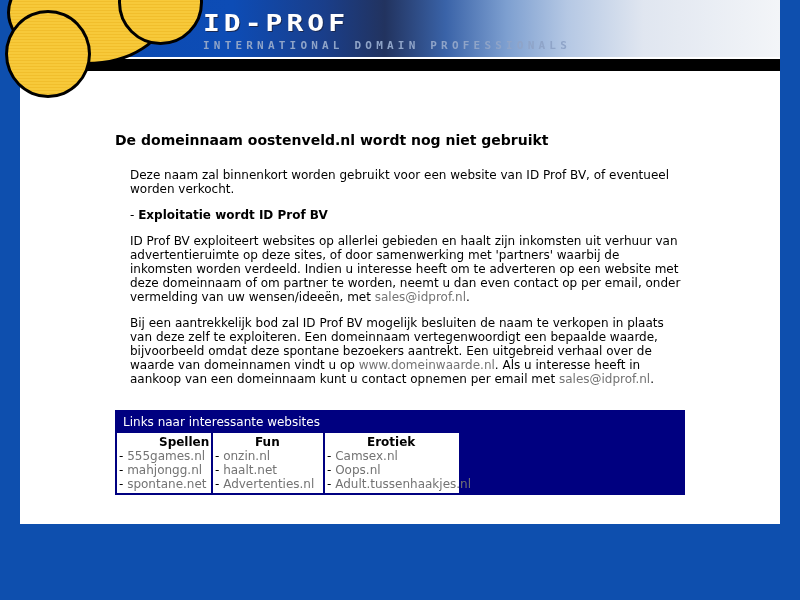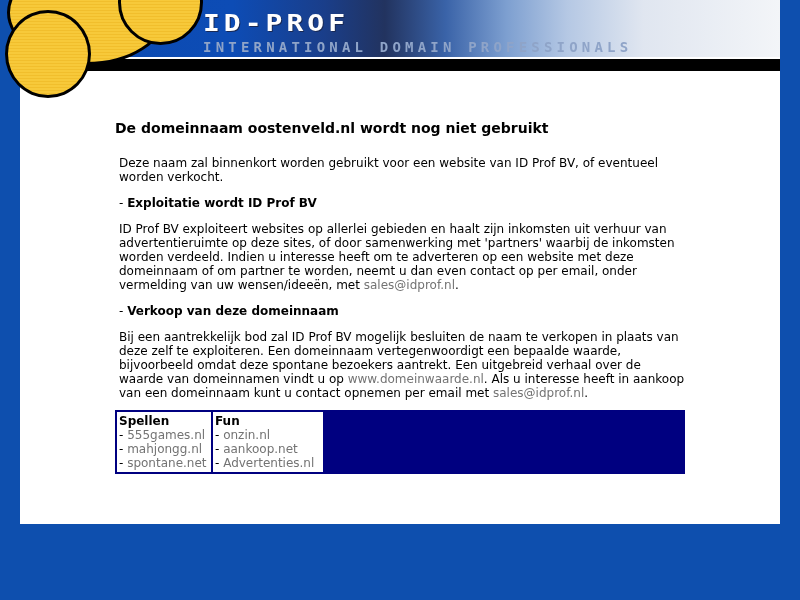--- a/index.html
+++ b/index.html
@@ -29,101 +29,107 @@
       font-family: "DejaVu Sans Mono", monospace;
       font-weight: bold; font-size: 28px; letter-spacing: 4px;
       color: #ffffff;
       text-shadow: 1px 1px 0 #1a2a55;
       transform: scaleY(0.8);
       transform-origin: left top;
     }
     .logo-sub {
       position: absolute; left: 183px; top: 39px;
       font-family: "DejaVu Sans Mono", monospace;
-      font-weight: bold; font-size: 14px; letter-spacing: 4.2px;
+      font-weight: bold; font-size: 11px; letter-spacing: 4.2px;
       color: #8fa4c8;
       white-space: nowrap;
     }
     .circle {
       position: absolute; border-radius: 50%;
       background: repeating-linear-gradient(to bottom, #f7c93a 0px, #f7c93a 2px, #f1be2c 2px, #f1be2c 3px);
       border: 3px solid #000;
       box-sizing: border-box;
     }
     .c2 { left: 7px; top: -40px; width: 160px; height: 105px; z-index: 1; border-radius: 50%; }
     .c3 { left: 118px; top: -40px; width: 85px; height: 85px; z-index: 3; }
     .c4 { left: 5px; top: 10px; width: 86px; height: 88px; z-index: 4; }
     .circles-wrap { position: absolute; left: 0; top: 0; width: 220px; height: 100px; z-index: 5; }
 
     .content {
       position: absolute; left: 95px; top: 119px; width: 570px;
       font-size: 12px; line-height: 14px; color: #000;
     }
     .content h1 {
-      font-size: 14px; font-weight: bold; margin: 0 0 19px 0; line-height: 18px;
+      font-size: 14px; font-weight: bold; margin: 12px 0 19px 0; line-height: 18px;
     }
-    .content p { margin: 0 0 12px 4px; }
+    .content p { margin: 0 0 12px 15px; }
     .content .sub { font-weight: bold; }
     .content .dash { font-weight: normal; }
     a.link { color: #737373; text-decoration: none; }
 
     .links-table {
       position: absolute; left: 95px; top: 410px; width: 570px;
       border: 2px solid #000080;
       box-sizing: border-box;
       background: #000080;
       font-size: 12px; line-height: 14px;
     }
     .links-header {
       color: #ffffff; padding: 3px 6px 4px 6px; height: 14px;
       background: #000080;
     }
     .links-row { display: flex; gap: 2px; background: #000080; }
     .links-col {
       background: #ffffff; padding: 2px 2px 2px 2px; height: 56px;
       box-sizing: border-box; height: 60px;
     }
-    .col-title { font-weight: bold; color: #000; }
+    .col-title { font-weight: bold; color: #000; margin-left: 40px; }
     .col-item { color: #000; white-space: nowrap; }
   </style>
 </head>
 <body>
 
 <div class="page">
   <div class="header">
     <div class="logo-title">ID-PROF</div>
     <div class="logo-sub">INTERNATIONAL DOMAIN PROFESSIONALS</div>
   </div>
   <div class="header-stripe"></div>
   <div class="header-bar"></div>
 
   <div class="content">
     <h1>De domeinnaam oostenveld.nl wordt nog niet gebruikt</h1>
     <p>Deze naam zal binnenkort worden gebruikt voor een website van ID Prof BV, of eventueel worden verkocht.</p>
 
     <p class="sub"><span class="dash">- </span><span>Exploitatie wordt ID Prof BV</span></p>
     <p><span>ID Prof BV exploiteert websites op allerlei gebieden en haalt zijn inkomsten uit verhuur van advertentieruimte op deze sites, of door samenwerking met 'partners' waarbij de inkomsten worden verdeeld. Indien u interesse heeft om te adverteren op een website met deze domeinnaam of om partner te worden, neemt u dan even contact op per email, onder vermelding van uw wensen/ideeën, met </span><a class="link" href="#">sales@idprof.nl</a><span>.</span></p>
 
-    <p class="sub"><span class="dash">- </span><span>Verkoop van deze domeinnaam</span></p>
     <p><span>Bij een aantrekkelijk bod zal ID Prof BV mogelijk besluiten de naam te verkopen in plaats van deze zelf te exploiteren. Een domeinnaam vertegenwoordigt een bepaalde waarde, bijvoorbeeld omdat deze spontane bezoekers aantrekt. Een uitgebreid verhaal over de waarde van domeinnamen vindt u op </span><a class="link" href="#">www.domeinwaarde.nl</a><span>. Als u interesse heeft in aankoop van een domeinnaam kunt u contact opnemen per email met </span><a class="link" href="#">sales@idprof.nl</a><span>.</span></p>
   </div>
 
   <div class="links-table">
+    <div class="links-header">Links naar interessante websites</div>
     <div class="links-row">
       <div class="links-col" style="width:94px">
         <div class="col-title">Spellen</div>
         <div class="col-item">- <a class="link" href="#">555games.nl</a></div>
         <div class="col-item">- <a class="link" href="#">mahjongg.nl</a></div>
         <div class="col-item">- <a class="link" href="#">spontane.net</a></div>
       </div>
       <div class="links-col" style="width:110px">
         <div class="col-title">Fun</div>
         <div class="col-item">- <a class="link" href="#">onzin.nl</a></div>
-        <div class="col-item">- <a class="link" href="#">aankoop.net</a></div>
+        <div class="col-item">- <a class="link" href="#">haalt.net</a></div>
         <div class="col-item">- <a class="link" href="#">Advertenties.nl</a></div>
+      </div>
+      <div class="links-col" style="width:134px">
+        <div class="col-title">Erotiek</div>
+        <div class="col-item">- <a class="link" href="#">Camsex.nl</a></div>
+        <div class="col-item">- <a class="link" href="#">Oops.nl</a></div>
+        <div class="col-item">- <a class="link" href="#">Adult.tussenhaakjes.nl</a></div>
       </div>
     </div>
   </div>
 </div>
 
 <div class="circles-wrap">
   <div class="circle c2"></div>
   <div class="circle c3"></div>
   <div class="circle c4"></div>
 </div>

